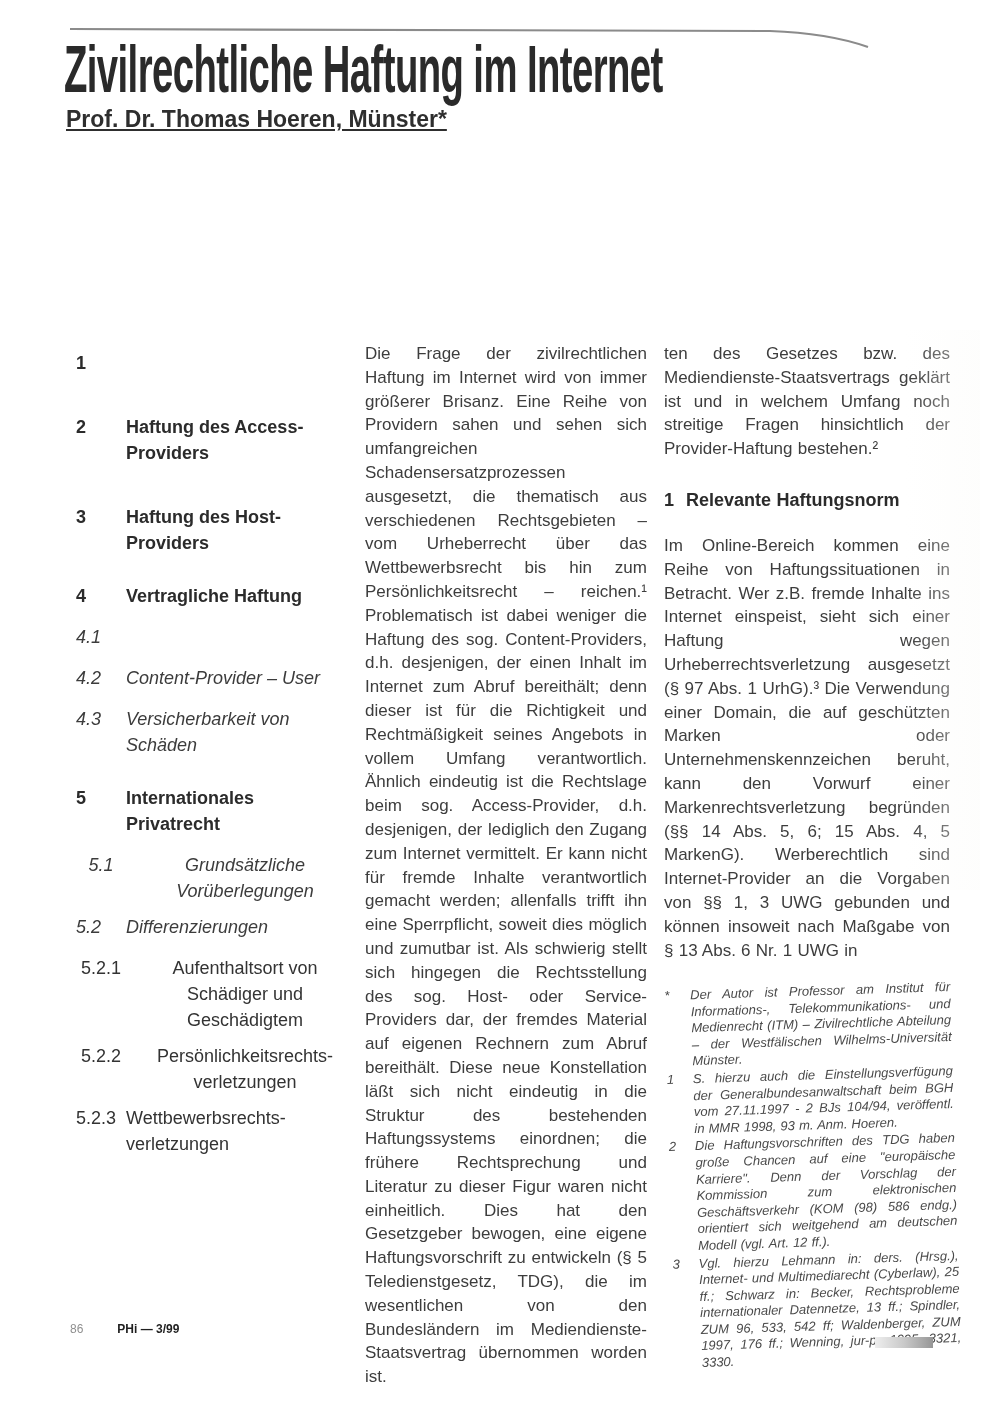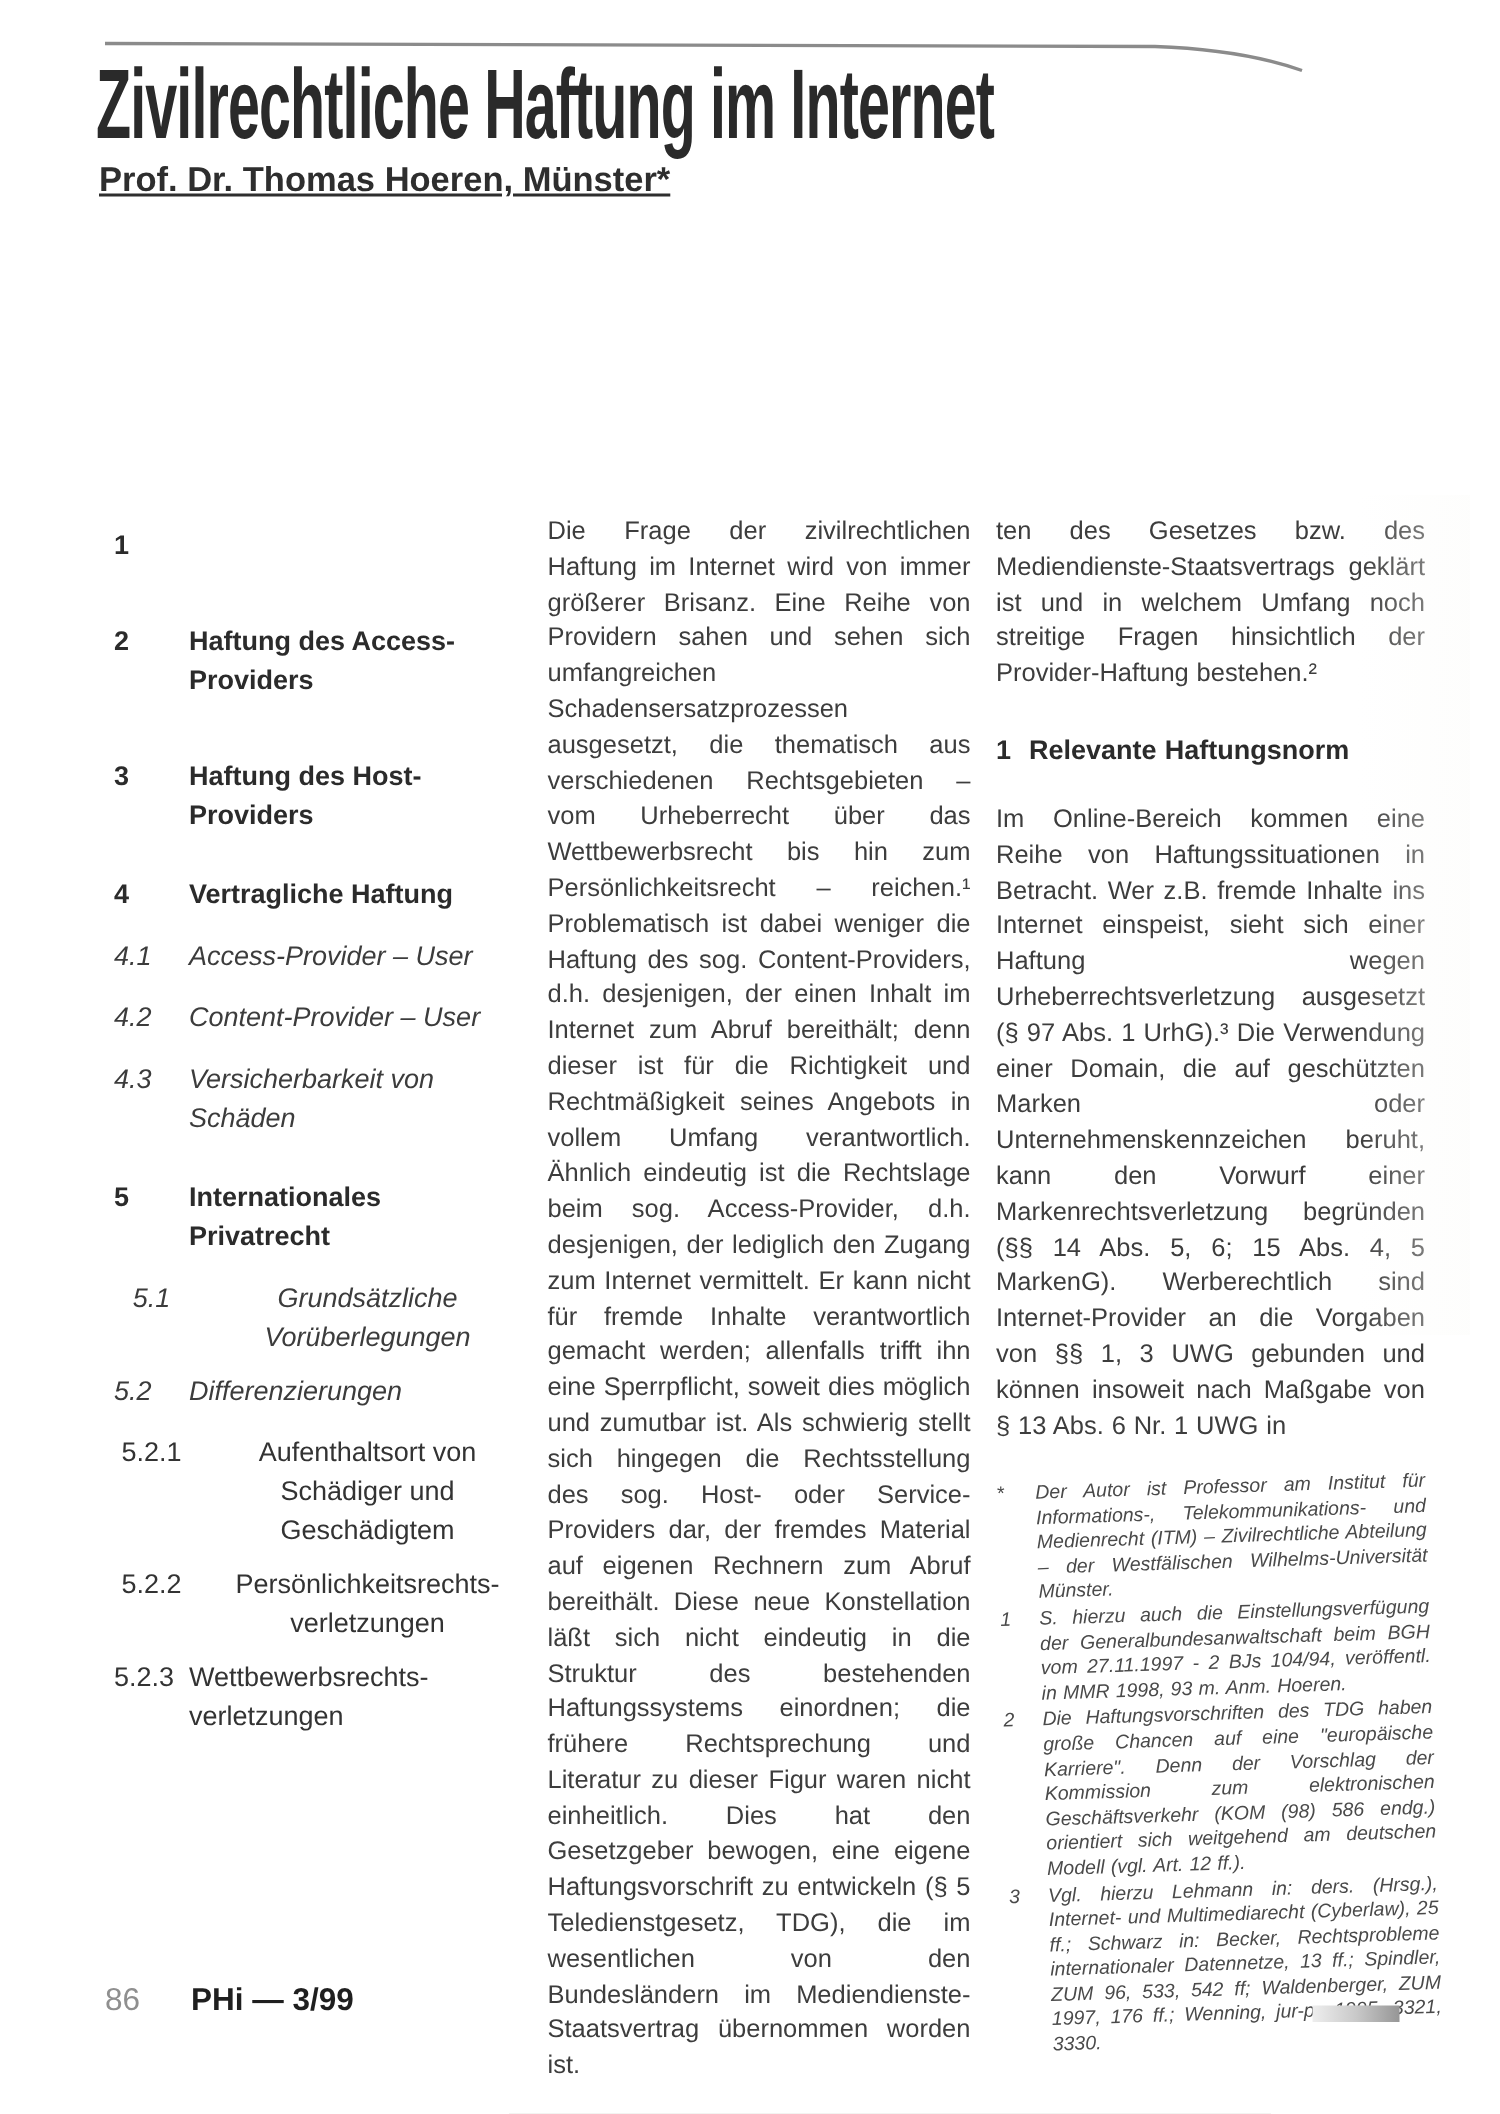--- a/index.html
+++ b/index.html
@@ -58,21 +58,21 @@
   .footnote{display:flex;margin-bottom:1px;}
   .fn-marker{flex:0 0 26px;}
   .fn-text{flex:1;}
   
   .scan-fade{
     position:absolute;left:905px;top:330px;width:75px;height:560px;
     background:linear-gradient(to right, rgba(252,252,250,0), rgba(252,252,250,0.55));
     pointer-events:none;
   }
   
-  .footer{position:absolute;left:70px;top:1322px;font-size:21px;display:flex;gap:34px;align-items:baseline;}
+  .footer{position:absolute;left:70px;top:1322px;font-size:12px;display:flex;gap:34px;align-items:baseline;}
   .page-number{color:#8f8f8f;}
   .journal{font-weight:700;color:#1f1f1f;}
   .gradient-bar{
     position:absolute;left:875px;top:1337px;width:58px;height:11px;
     background:linear-gradient(to right,#eeeeee,#c9c9c9,#969696);
   }
 </style>
 </head>
 <body>
 
@@ -98,21 +98,20 @@
       <span class="toc-num">3</span>
       <span class="toc-label">Haftung des Host-
 Providers</span>
     </div>
     <div class="toc-row bold gap-md">
       <span class="toc-num">4</span>
       <span class="toc-label">Vertragliche Haftung</span>
     </div>
     <div class="toc-row italic gap-md">
       <span class="toc-num">4.1</span>
-      <span class="toc-label">Access-Provider – User</span>
     </div>
     <div class="toc-row italic gap-md">
       <span class="toc-num">4.2</span>
       <span class="toc-label">Content-Provider – User</span>
     </div>
     <div class="toc-row italic gap-lg">
       <span class="toc-num">4.3</span>
       <span class="toc-label">Versicherbarkeit von
 Schäden</span>
     </div>

